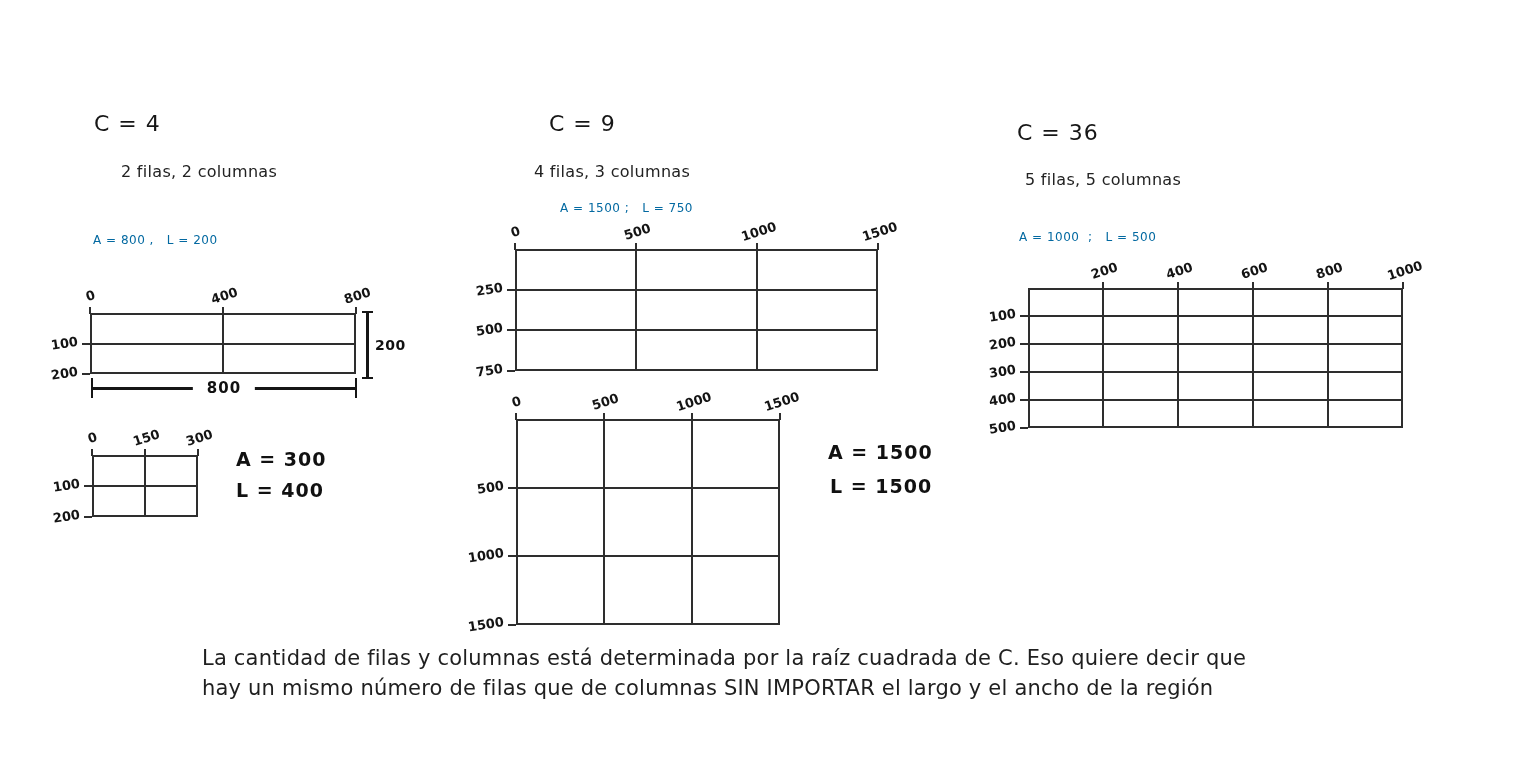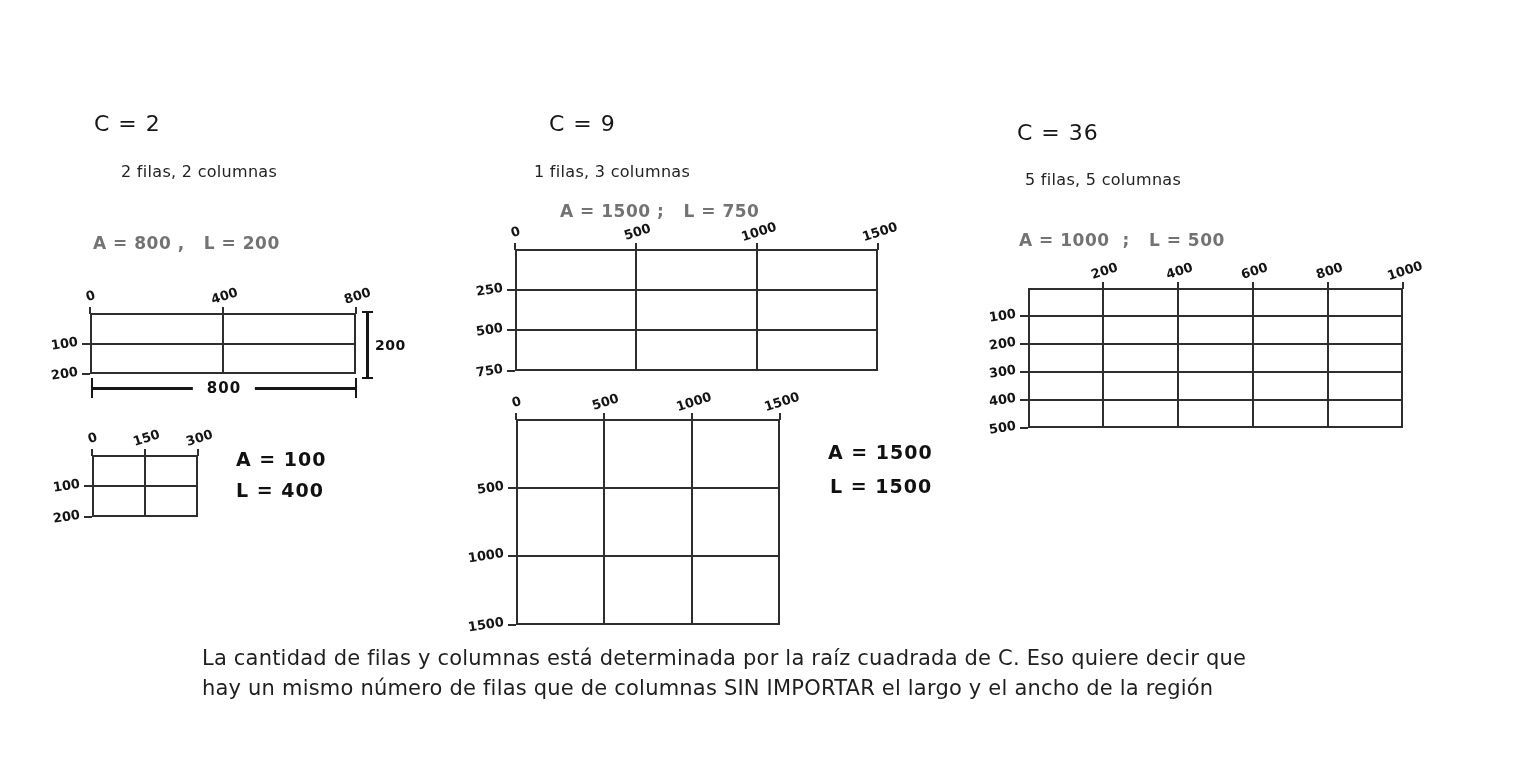--- a/index.html
+++ b/index.html
@@ -6,21 +6,21 @@
   #board{
     position:relative;width:1532px;height:757px;background:#ffffff;overflow:hidden;
     font-family:"DejaVu Sans", sans-serif;color:#1b1b1b;
   }
   .title{
     position:absolute;left:0;top:36px;width:1380px;text-align:center;
     font-size:21px;letter-spacing:0.3px;color:#1f1f1f;
   }
   .heading{position:absolute;font-size:22px;letter-spacing:1px;color:#161616;}
   .subheading{position:absolute;font-size:16px;letter-spacing:0.3px;color:#222;}
-  .params{position:absolute;font-size:17px;font-weight:700;letter-spacing:0.5px;white-space:pre;color:#737373;}
+  .params{position:absolute;font-size:12px;font-weight:400;letter-spacing:0.5px;white-space:pre;color:#0369a1;}
   .note{position:absolute;font-size:19px;font-weight:600;letter-spacing:1px;color:#111;}
   .footer-line{position:absolute;font-size:21px;letter-spacing:0.2px;color:#1f1f1f;white-space:pre;}
 
   .grid-figure{position:absolute;}
   .gbox{position:absolute;inset:0;border:2px solid #2e2e2e;}
   .vline{position:absolute;top:0;bottom:0;width:2px;background:#2e2e2e;margin-left:-1px;}
   .hline{position:absolute;left:0;right:0;height:2px;background:#2e2e2e;margin-top:-1px;}
   .xtick{position:absolute;top:-6px;height:7px;width:2px;background:#2e2e2e;margin-left:-1px;}
   .ytick{position:absolute;left:-8px;width:8px;height:2px;background:#2e2e2e;margin-top:-1px;}
   .xlab{
@@ -46,21 +46,21 @@
     position:absolute;left:13px;top:50%;transform:translateY(-50%);
     background:#ffffff;font-size:14px;font-weight:700;letter-spacing:0.5px;color:#111;white-space:nowrap;
   }
 </style>
 </head>
 <body>
 
 <div id="board">
 
 
-  <div class="heading" style="left:94px;top:111px">C = 2</div>
+  <div class="heading" style="left:94px;top:111px">C = 4</div>
   <div class="subheading" style="left:121px;top:162px">2 filas, 2 columnas</div>
   <div class="params" style="left:93px;top:233px">A = 800 ,   L = 200</div>
 
   <div class="grid-figure" style="left:90px;top:313px;width:266px;height:61px">
       <div class="gbox"></div>
       <div class="vline" style="left: 50%;"></div>
       <div class="hline" style="top: 50%;"></div>
       <div class="xtick" style="left: 0%;"></div>
       <div class="xlab" style="left: 0%;">0</div>
       <div class="xtick" style="left: 50%;"></div>
@@ -88,25 +88,25 @@
       <div class="xlab" style="left: 0%;">0</div>
       <div class="xtick" style="left: 50%;"></div>
       <div class="xlab" style="left: 50%;">150</div>
       <div class="xtick" style="left: 100%;"></div>
       <div class="xlab" style="left: 100%;">300</div>
       <div class="ytick" style="top: 50%;"></div>
       <div class="ylab" style="top: 50%;">100</div>
       <div class="ytick" style="top: 100%;"></div>
       <div class="ylab" style="top: 100%;">200</div>
     </div>
-  <div class="note" style="left:236px;top:448px">A = 100</div>
+  <div class="note" style="left:236px;top:448px">A = 300</div>
   <div class="note" style="left:236px;top:479px">L = 400</div>
 
   <div class="heading" style="left:549px;top:111px">C = 9</div>
-  <div class="subheading" style="left:534px;top:162px">1 filas, 3 columnas</div>
+  <div class="subheading" style="left:534px;top:162px">4 filas, 3 columnas</div>
   <div class="params" style="left:560px;top:201px">A = 1500 ;   L = 750</div>
 
   <div class="grid-figure" style="left:515px;top:249px;width:363px;height:122px">
       <div class="gbox"></div>
       <div class="vline" style="left: 33.3333%;"></div>
       <div class="vline" style="left: 66.6667%;"></div>
       <div class="hline" style="top: 33.3333%;"></div>
       <div class="hline" style="top: 66.6667%;"></div>
       <div class="xtick" style="left: 0%;"></div>
       <div class="xlab" style="left: 0%;">0</div>

